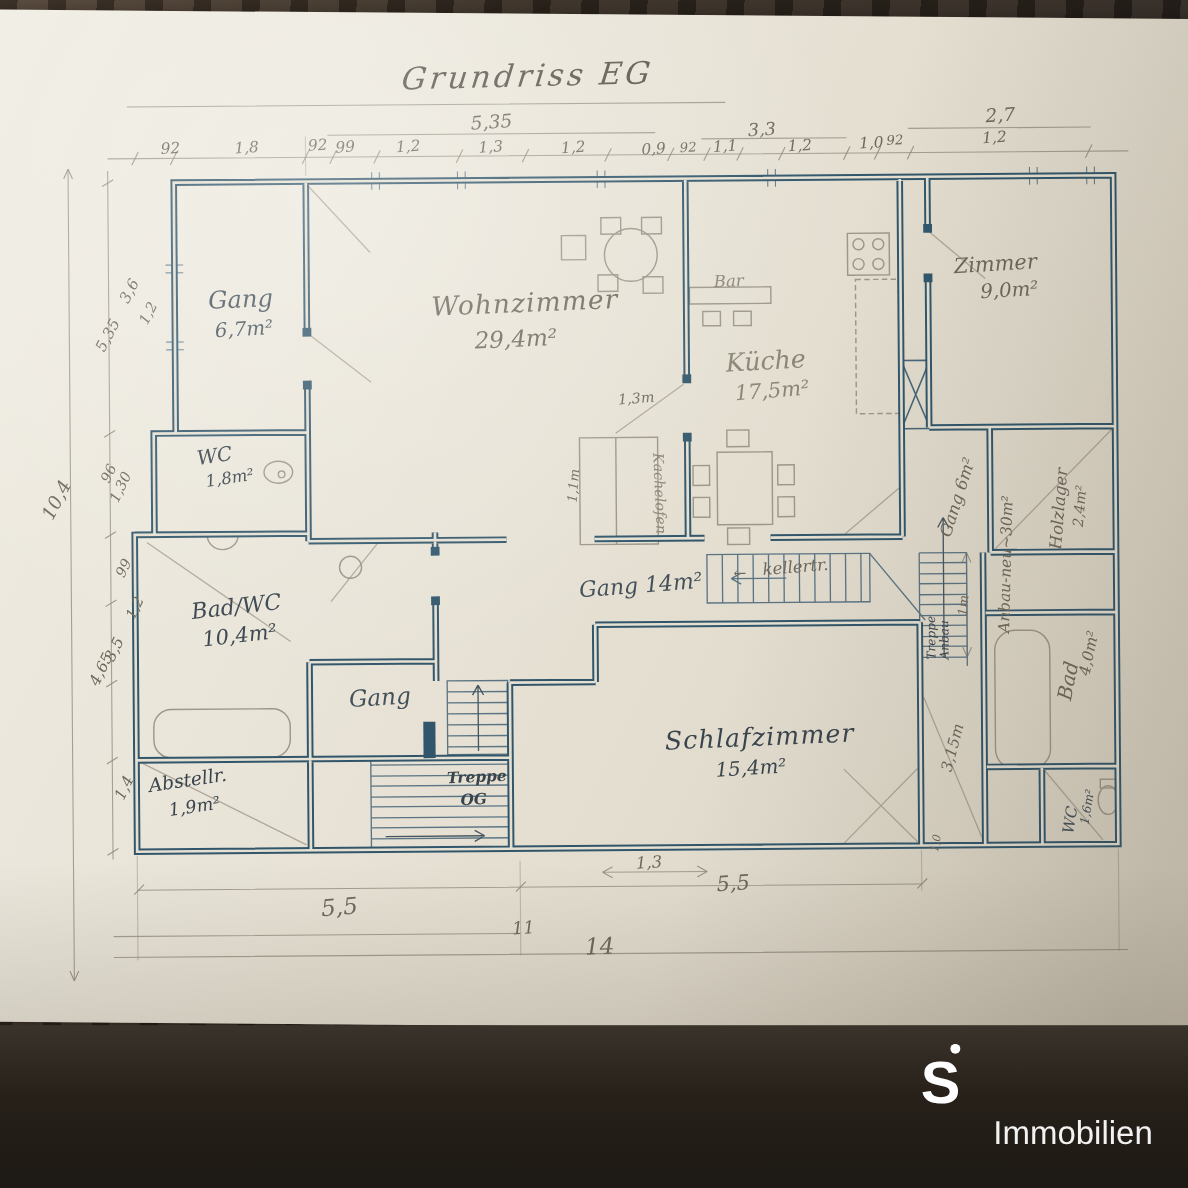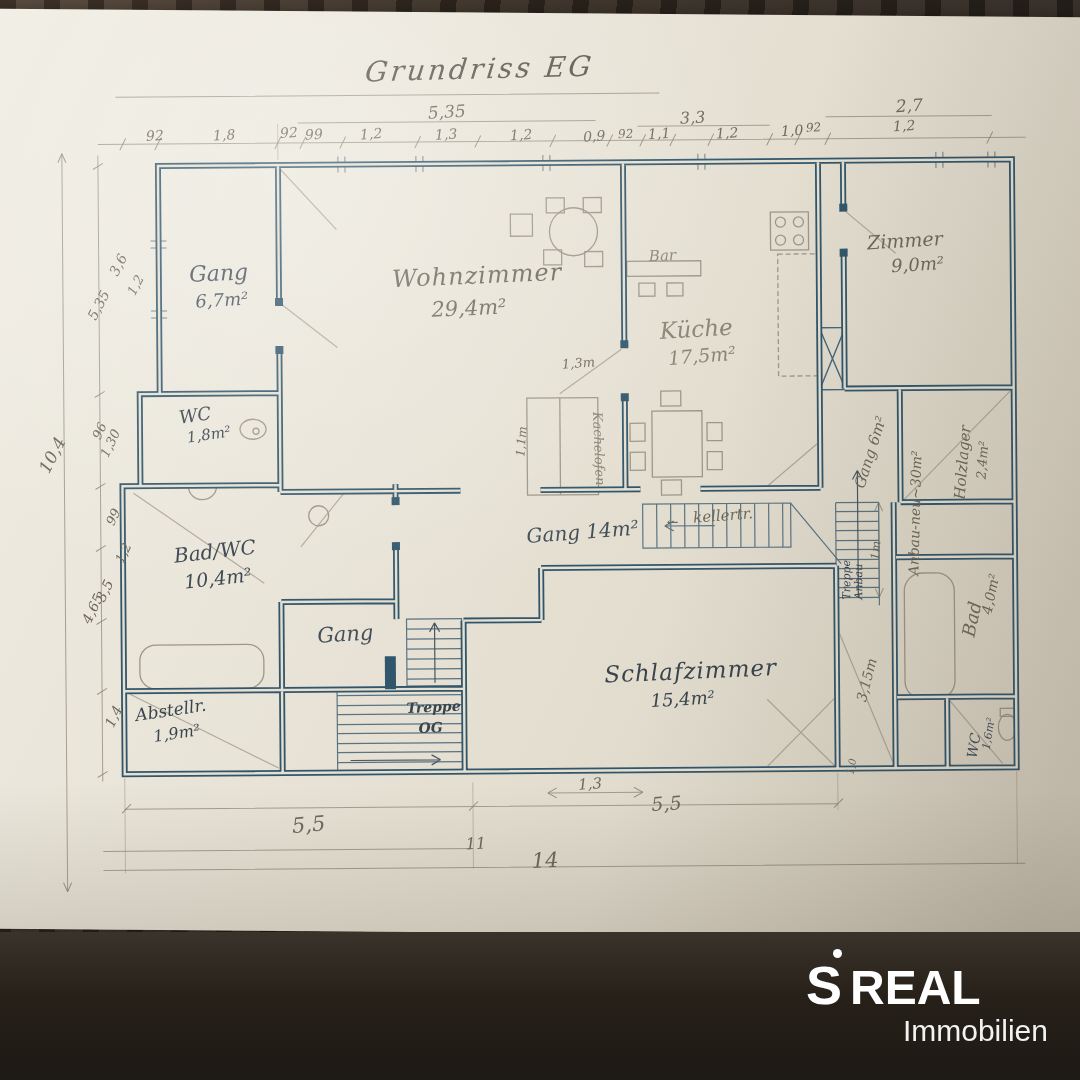--- a/index.html
+++ b/index.html
@@ -27,21 +27,21 @@
   .dim{color:#6e685c;font-size:14px;}
   .band{position:absolute;left:0;bottom:0;width:1080px;height:148px;
     background:linear-gradient(180deg,#3a332b 0%,#262019 45%,#1d1914 100%);}
   .logo{position:absolute;right:32px;bottom:34px;color:#fff;
     font-family:"Liberation Sans",sans-serif;line-height:1;}
   .logo-top{display:flex;align-items:flex-end;}
   .logo-s{position:relative;font-weight:bold;font-size:54px;letter-spacing:-2px;}
   .logo-s::after{content:"";position:absolute;right:-2px;top:-9px;width:9px;height:9px;
     border-radius:50%;background:#fff;}
   .logo-real{font-weight:bold;font-size:48px;margin-left:10px;letter-spacing:0px;}
-  .logo-sub{font-size:30px;font-weight:400;margin:4px 0 0 97px;color:#f2f2f2;}
+  .logo-sub{font-size:30px;font-weight:400;margin:4px 0 0 66px;color:#f2f2f2;}
 </style>
 </head>
 <body>
 
 <div class="stage">
   <div class="paper">
     <div class="plan">
 
       <svg width="1080" height="1080" viewBox="0 0 1080 1080">
 
@@ -278,18 +278,17 @@
       <span class="lbl dim" style="left:843px;top:776px;font-size:10px;transform:rotate(-80deg);">1,0</span>
 
     </div>
     <div class="shade"></div>
   </div>
 
   <div class="band">
     <div class="logo">
       <div class="logo-top">
         <span class="logo-s">S</span>
-        <span class="logo-real">REAL</span>
       </div>
       <div class="logo-sub">Immobilien</div>
     </div>
   </div>
 </div>
 
 </body></html>

